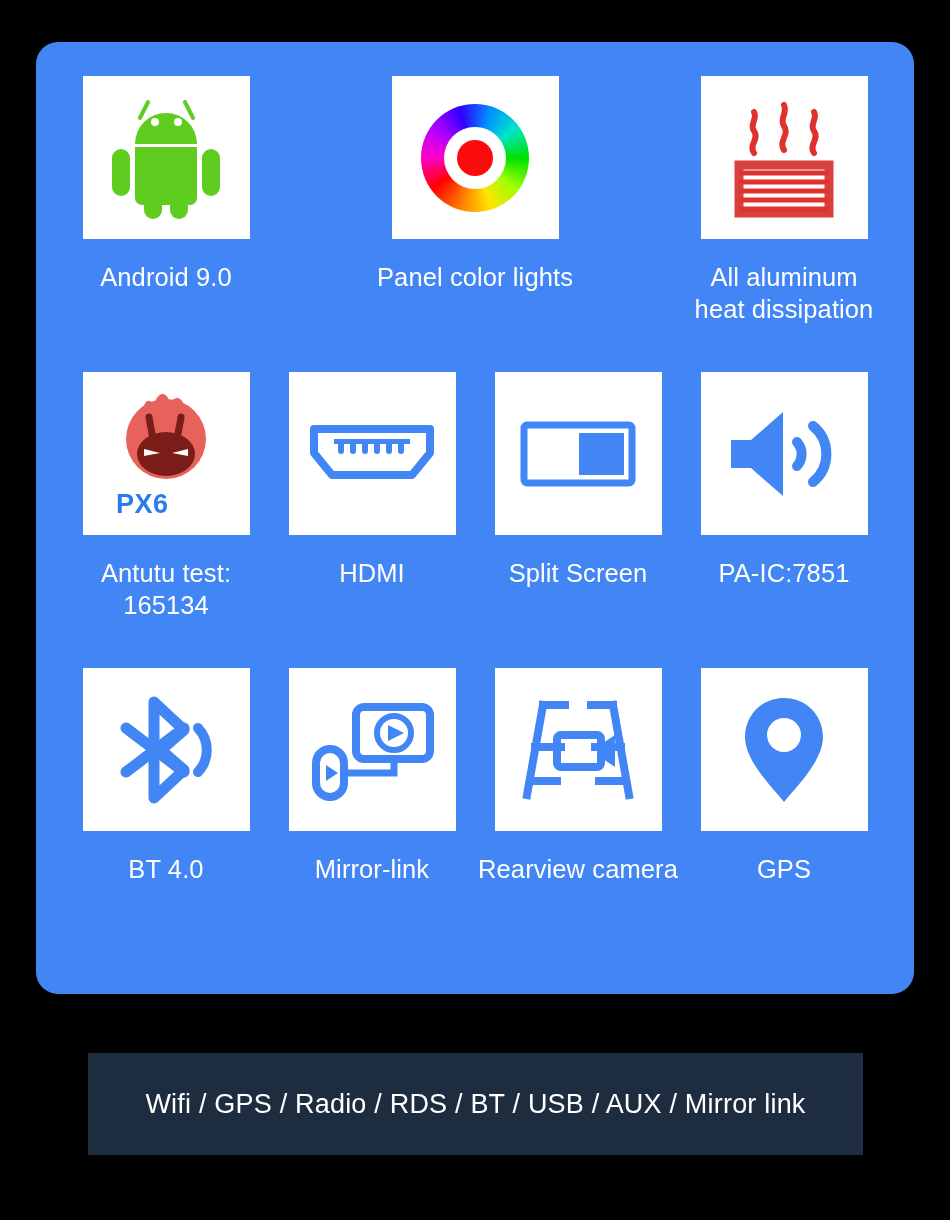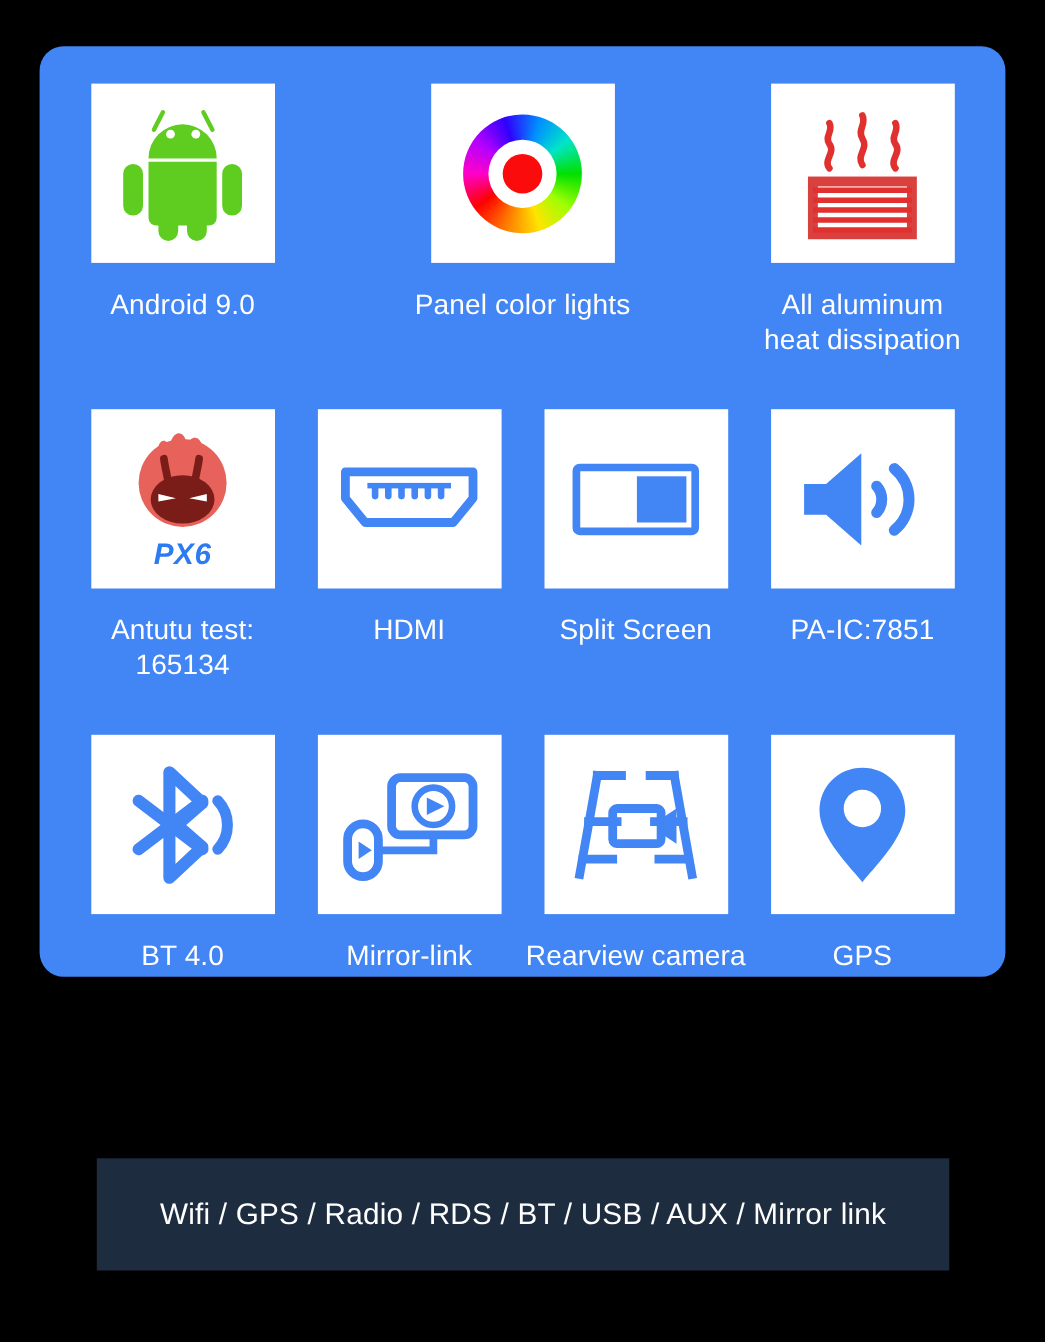--- a/index.html
+++ b/index.html
@@ -15,21 +15,21 @@
     font-family: "Liberation Sans", sans-serif;
     -webkit-font-smoothing: antialiased;
   }
 
   
   #feature-panel {
     position: absolute;
     left: 36px;
     top: 42px;
     width: 878px;
-    height: 846px;
+    height: 952px;
     background: #4285f4;
     border-radius: 22px;
     box-sizing: border-box;
     padding: 34px 32px 0 32px;
   }
 
   .feature-row {
     display: flex;
     justify-content: space-between;
     align-items: flex-start;
@@ -151,22 +151,20 @@
     background: #fb0b0b;
   }
 
   
   .heatsink { position: relative; width: 130px; height: 130px; }
 
   
   .antutu-wrap {
     display: flex;
     flex-direction: column;
-    align-items: center;
-    font-style: italic;
   }
   .antutu-label {
     color: #2d7bf0;
     font-size: 27px;
     font-weight: bold;
     margin-top: 2px;
     letter-spacing: 0.5px;
   }
 
   

